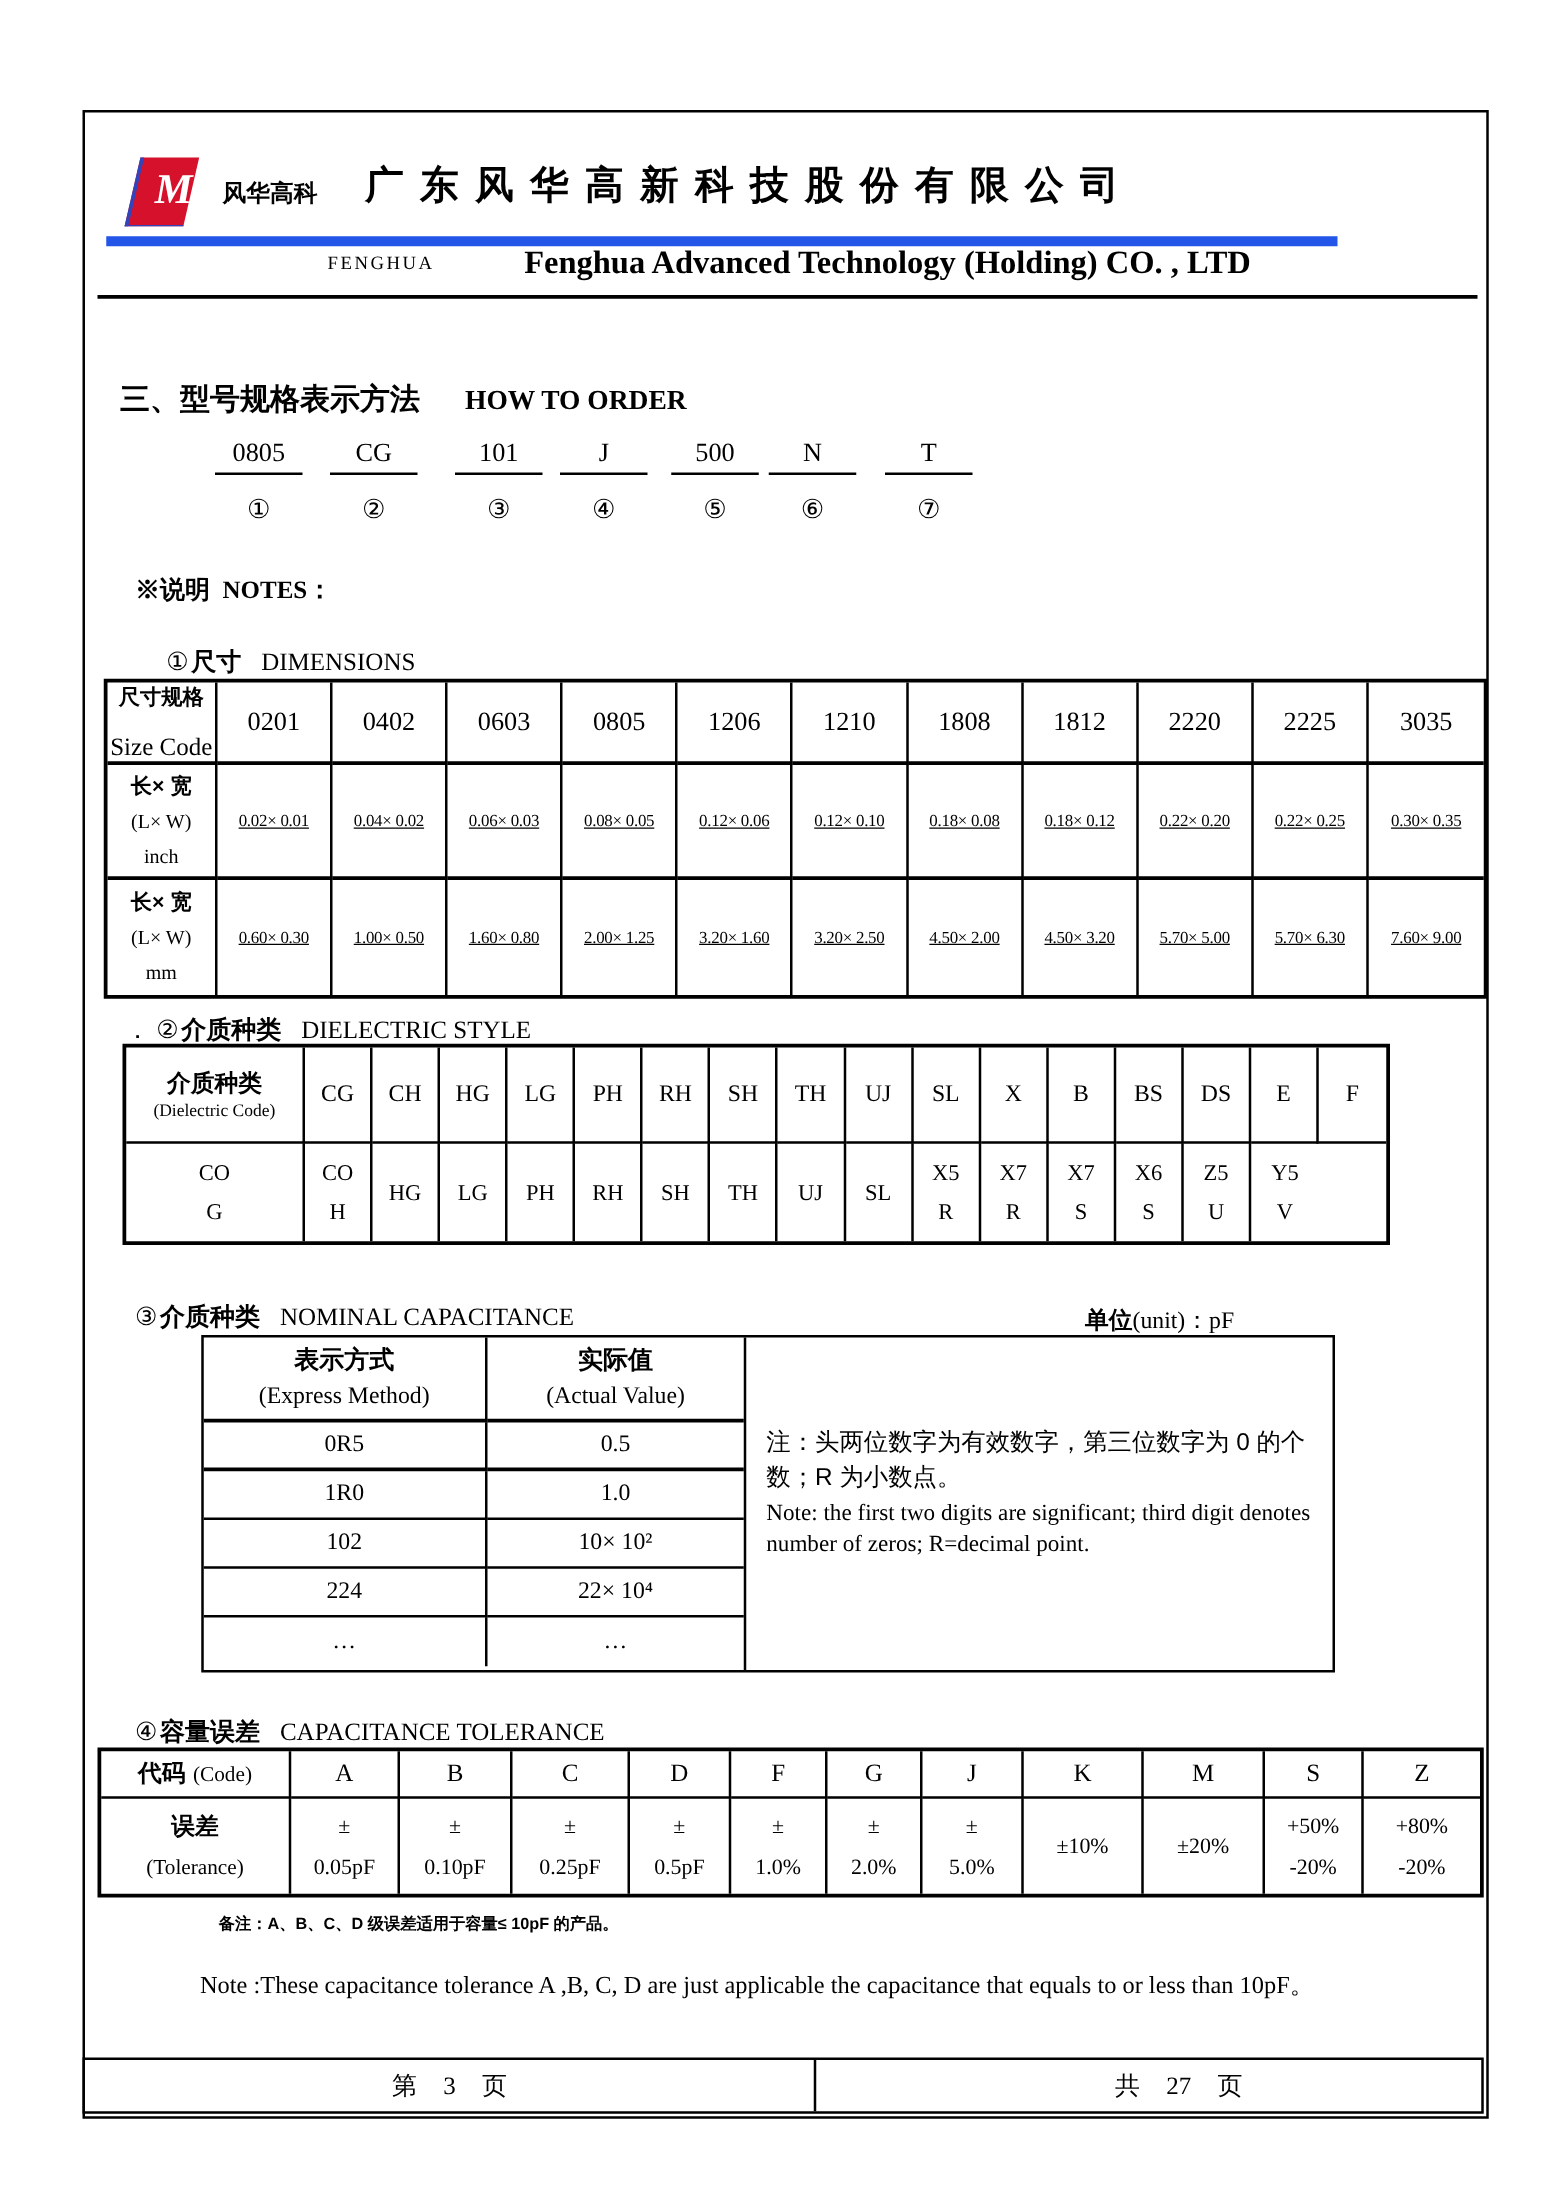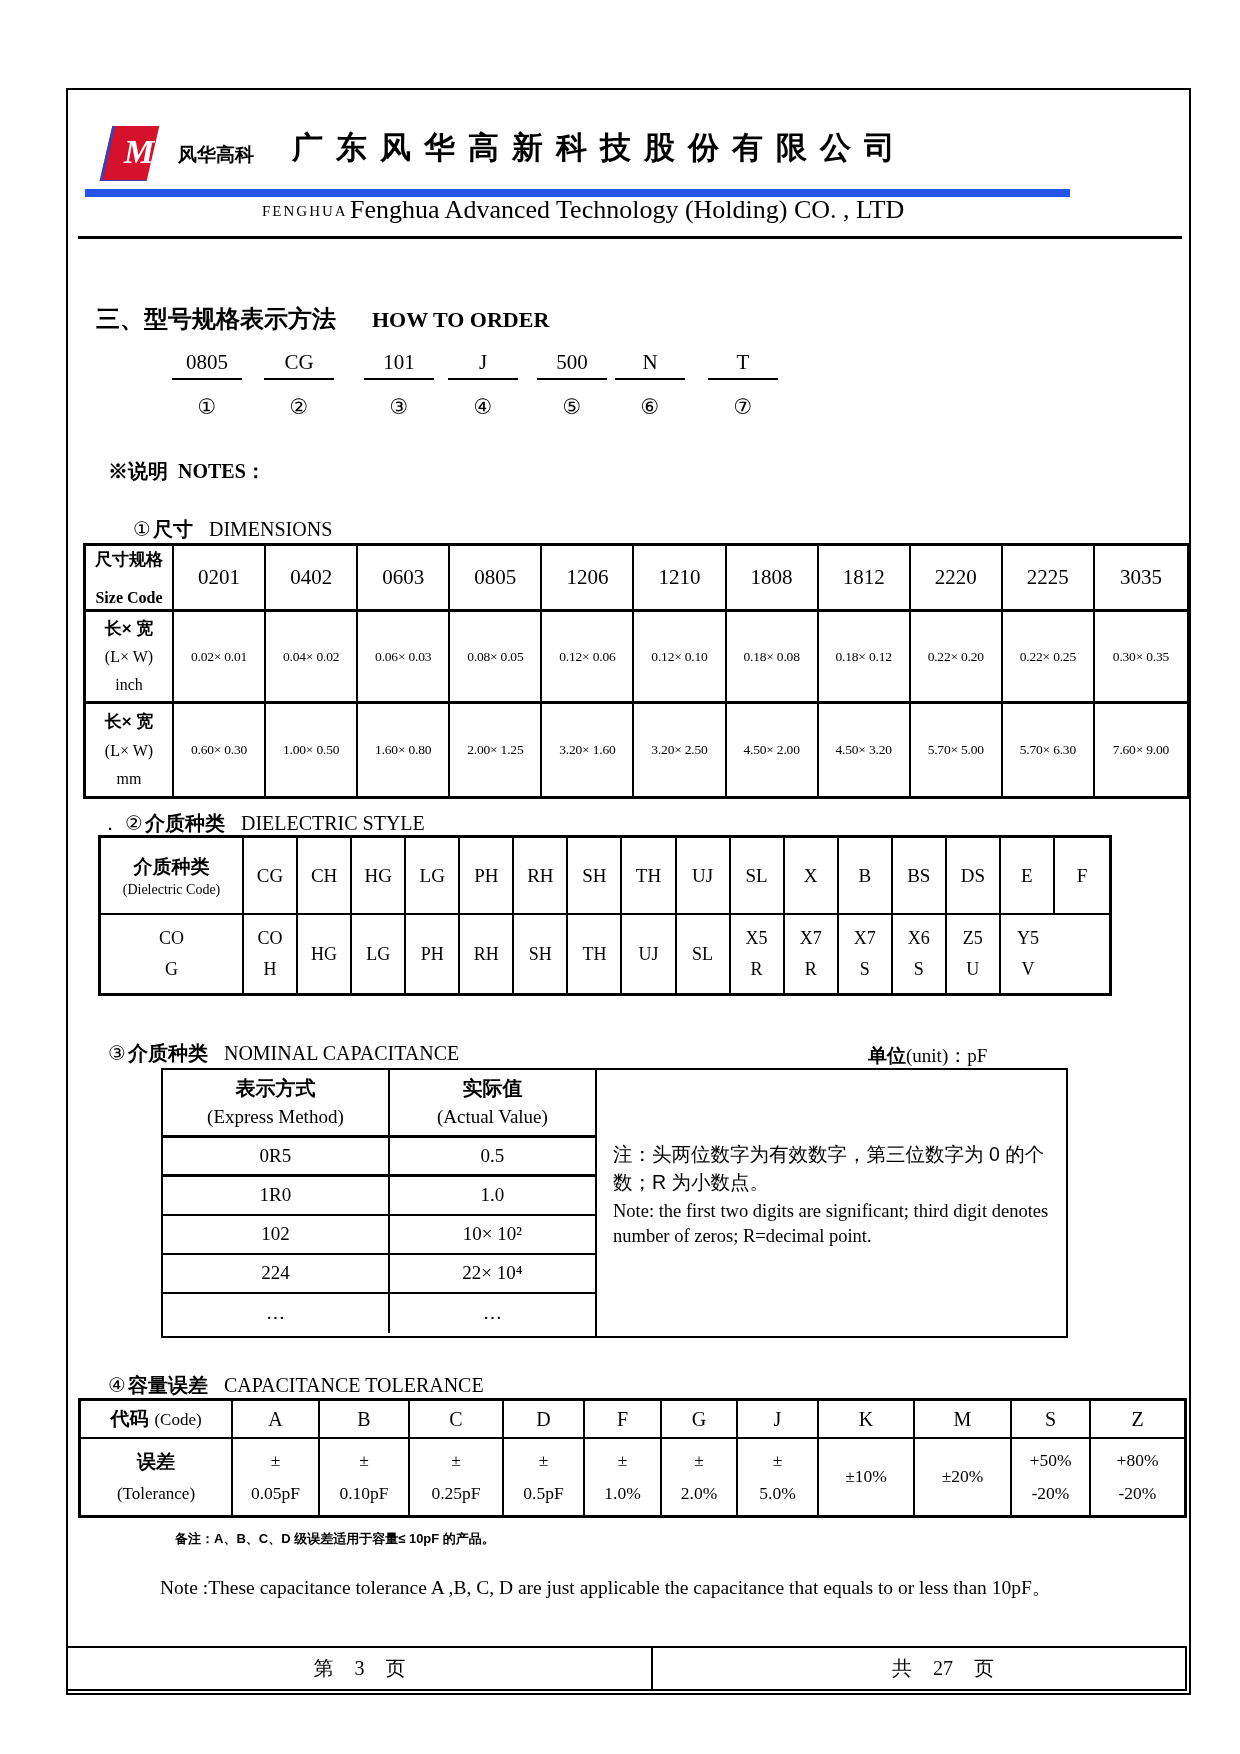--- a/index.html
+++ b/index.html
@@ -14,21 +14,21 @@
   .logo{left:100px;top:124px;width:62px;height:60px;}
   .logo-shape{position:absolute;left:6px;top:2px;width:44px;height:54px;background:#d6112b;
               transform:skewX(-13deg);border-left:3px solid #3344bb;border-bottom:1px solid #3344bb;}
   .logo-m{position:absolute;left:8px;top:8px;width:100%;text-align:center;color:#fff;
           font-family:"Liberation Serif",serif;font-style:italic;font-weight:bold;font-size:34px;line-height:40px;}
   .logo-cn{left:178px;top:142px;font-family:"Liberation Sans",sans-serif;font-weight:bold;font-size:19px;}
   .company-cn{left:250px;top:127px;width:700px;text-align:center;white-space:nowrap;
               font-family:"Liberation Sans",sans-serif;font-weight:bold;font-size:31px;letter-spacing:13px;}
   .blue-bar{left:85px;top:189px;width:985px;height:8px;background:#2356e8;}
   .brand-en{left:262px;top:203px;font-size:15px;letter-spacing:2px;}
-  .company-en{left:350px;top:195px;width:720px;font-size:26px;}
+  .company-en{left:350px;top:195px;width:720px;text-align:center;font-size:26px;font-weight:bold;}
   .header-rule{left:78px;top:236px;width:1104px;border-top:3px solid #000;height:0;}
 
   
   .h-cn{font-family:"Liberation Sans",sans-serif;font-weight:bold;}
   .sec1-title{left:96px;top:303px;font-size:24px;}
   .sec1-title .h-en{font-family:"Liberation Serif",serif;font-weight:bold;font-size:22px;margin-left:36px;}
   .notes-line{left:108px;top:458px;font-size:20px;}
   .notes-line .h-en{font-family:"Liberation Serif",serif;font-weight:bold;margin-left:10px;}
   .sub-head{font-size:20px;}
   .sub-head .no{font-family:"DejaVu Sans",sans-serif;font-weight:normal;margin-right:2px;}
@@ -55,24 +55,24 @@
   .cell{display:flex;align-items:center;justify-content:center;text-align:center;white-space:pre-line;}
   .dc{display:contents;}
 
   
   .dims-table{left:83px;top:543px;width:1101px;border:3px solid #000;display:grid;
               grid-template-columns:88px repeat(11,1fr);grid-template-rows:66px 92px 92px;}
   .dims-table .cell{border-right:2px solid #000;border-bottom:3px solid #000;}
   .dims-table .dc .cell:last-child{border-right:none;}
   .dims-table .nb{border-bottom:none !important;}
   .corner-cn,.lbl1{font-family:"Liberation Sans",sans-serif;font-weight:bold;font-size:17px;}
-  .corner-en{font-size:16px;font-weight:bold;}
+  .corner-en{font-size:20px;}
   .lbl-lines{line-height:1.75;font-size:16px;text-align:center;}
   .sz-cell{font-size:21px;}
-  .val-cell{font-size:13.5px;letter-spacing:-0.2px;}
+  .val-cell{font-size:13.5px;letter-spacing:-0.2px;text-decoration:underline;}
 
   
   .diel-table{left:98px;top:835px;width:1008px;border:3px solid #000;display:grid;
               grid-template-columns:143px repeat(16,1fr);grid-template-rows:77px 78px;}
   .diel-table .cell{border-right:2px solid #000;border-bottom:2px solid #000;}
   .diel-table .dc .cell:last-child{border-right:none;}
   .diel-table .nb{border-bottom:none !important;}
   .diel-lbl-cn{font-family:"Liberation Sans",sans-serif;font-weight:bold;font-size:19px;}
   .diel-lbl-en{font-size:14px;}
   .diel-code{font-size:19px;}

